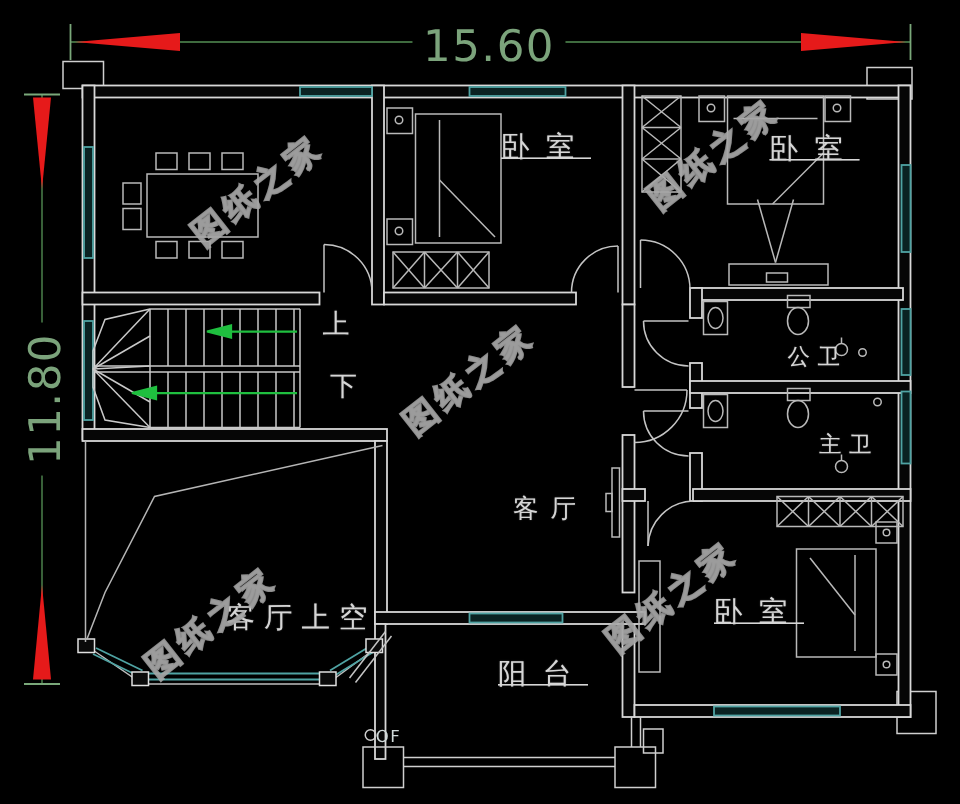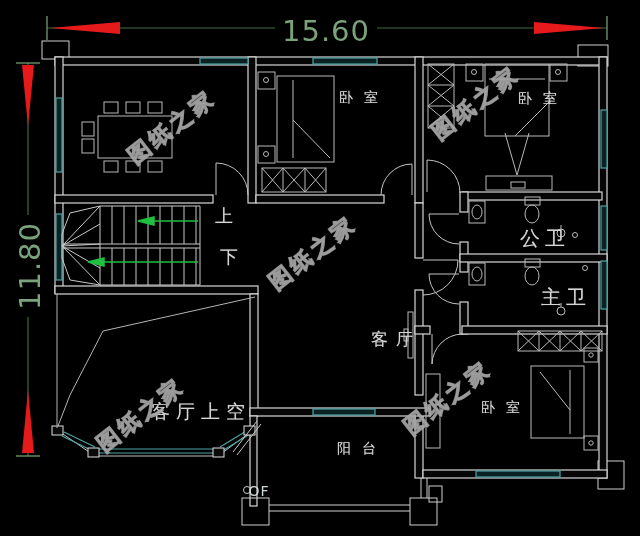--- a/index.html
+++ b/index.html
@@ -1,33 +1,33 @@
 <!DOCTYPE html>
 <html><head>
 <meta charset="utf-8">
 <style>
   html,body{margin:0;padding:0;background:#000;}
   #stage{position:relative;width:640px;height:536px;background:#000;overflow:hidden;
          font-family:"DejaVu Sans",sans-serif;}
   svg{position:absolute;left:0;top:0;}
   .label{position:absolute;transform:translate(-50%,-50%);color:#d6d6d6;white-space:nowrap;
          font-family:"DejaVu Sans",sans-serif;text-shadow:0 0 1px rgba(255,255,255,.35);}
-  .lab20{font-size:14px;letter-spacing:11px;}
-  .lab16{font-size:20px;letter-spacing:5px;}
+  .lab20{font-size:19px;letter-spacing:11px;text-decoration:underline;}
+  .lab16{font-size:15px;letter-spacing:5px;}
   .lab18{font-size:17px;letter-spacing:8px;}
   .void-label{font-size:19px;letter-spacing:6px;margin-top:40px;}
   .updown{font-size:18px;letter-spacing:0;}
   .dim-text{position:absolute;transform:translate(-50%,-50%);color:#7ba37b;font-size:29px;
             letter-spacing:1px;background:#000;padding:0 7px;line-height:1.05;}
   .dim-text.vert{transform:translate(-50%,-50%) rotate(-90deg);}
   .wm{position:absolute;transform:translate(-50%,-50%) rotate(-38deg);
       font-size:22px;font-weight:bold;letter-spacing:4px;white-space:nowrap;
       color:rgba(130,130,130,0.30);-webkit-text-stroke:1.2px rgba(170,170,170,0.8);
       text-shadow:0 0 1px rgba(150,150,150,.6);}
-  .of-label{position:absolute;transform:translate(-50%,-50%);color:#cfd8d8;font-size:14px;letter-spacing:1px;}
+  .of-label{position:absolute;transform:translate(-50%,-50%);color:#cfd8d8;font-size:11px;letter-spacing:1px;}
 </style>
 </head>
 <body>
 
 <div id="stage">
 
 <svg width="640" height="536" viewBox="0 0 640 536">
 
   <g stroke="#3f6b3f" stroke-width="1.2">
     <line x1="47" y1="28" x2="607" y2="28"></line>
@@ -282,21 +282,21 @@
 </svg>
 
 <div class="dim-text" style="left:326px;top:31px;">15.60</div>
 <div class="dim-text vert" style="left:30px;top:266px;">11.80</div>
 
 <div class="label lab20" style="left:364px;top:98px;">卧室</div>
 <div class="label lab20" style="left:543px;top:99px;">卧室</div>
 <div class="label lab20" style="left:506px;top:408px;">卧室</div>
 <div class="label lab16" style="left:545px;top:238px;">公卫</div>
 <div class="label lab16" style="left:566px;top:297px;">主卫</div>
-<div class="label lab18" style="left:396px;top:339px;font-family:Liberation Serif, serif;">客厅</div>
+<div class="label lab18" style="left:367px;top:339px;font-family:Liberation Serif, serif;">客厅</div>
 <div class="label void-label" style="left:201px;top:372px;">客厅上空</div>
 <div class="label lab20" style="left:362px;top:449px;text-align:right;">阳台</div>
 <div class="label updown" style="left:224px;top:216px;">上</div>
 <div class="label updown" style="left:229px;top:257px;">下</div>
 <div class="of-label" style="left:259px;top:491px;">OF</div>
 
 <div class="wm" style="left:172px;top:127px;">图纸之家</div>
 <div class="wm" style="left:476px;top:103px;">图纸之家</div>
 <div class="wm" style="left:313px;top:253px;">图纸之家</div>
 <div class="wm" style="left:141px;top:415px;">图纸之家</div>

